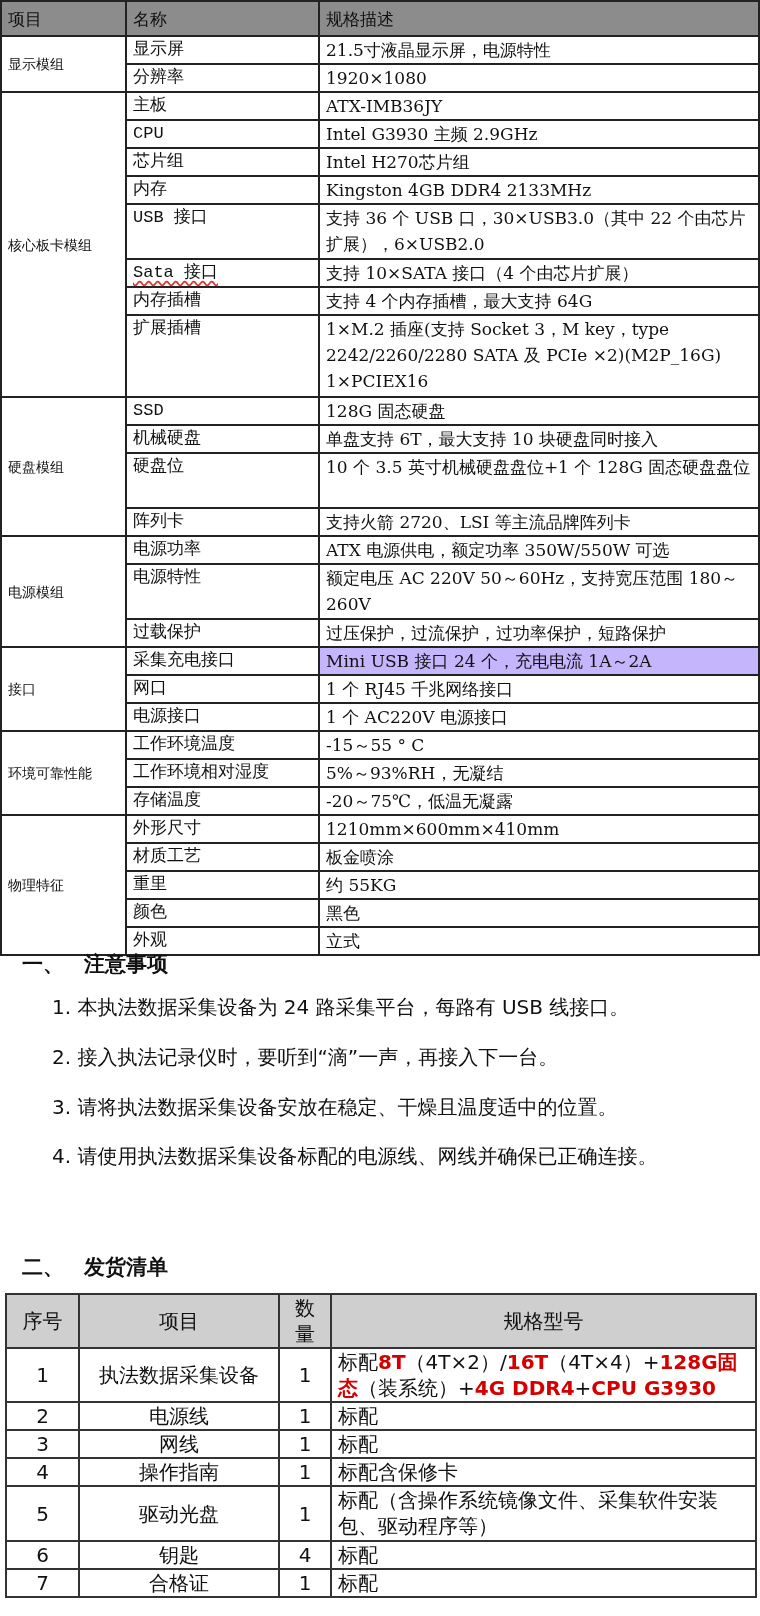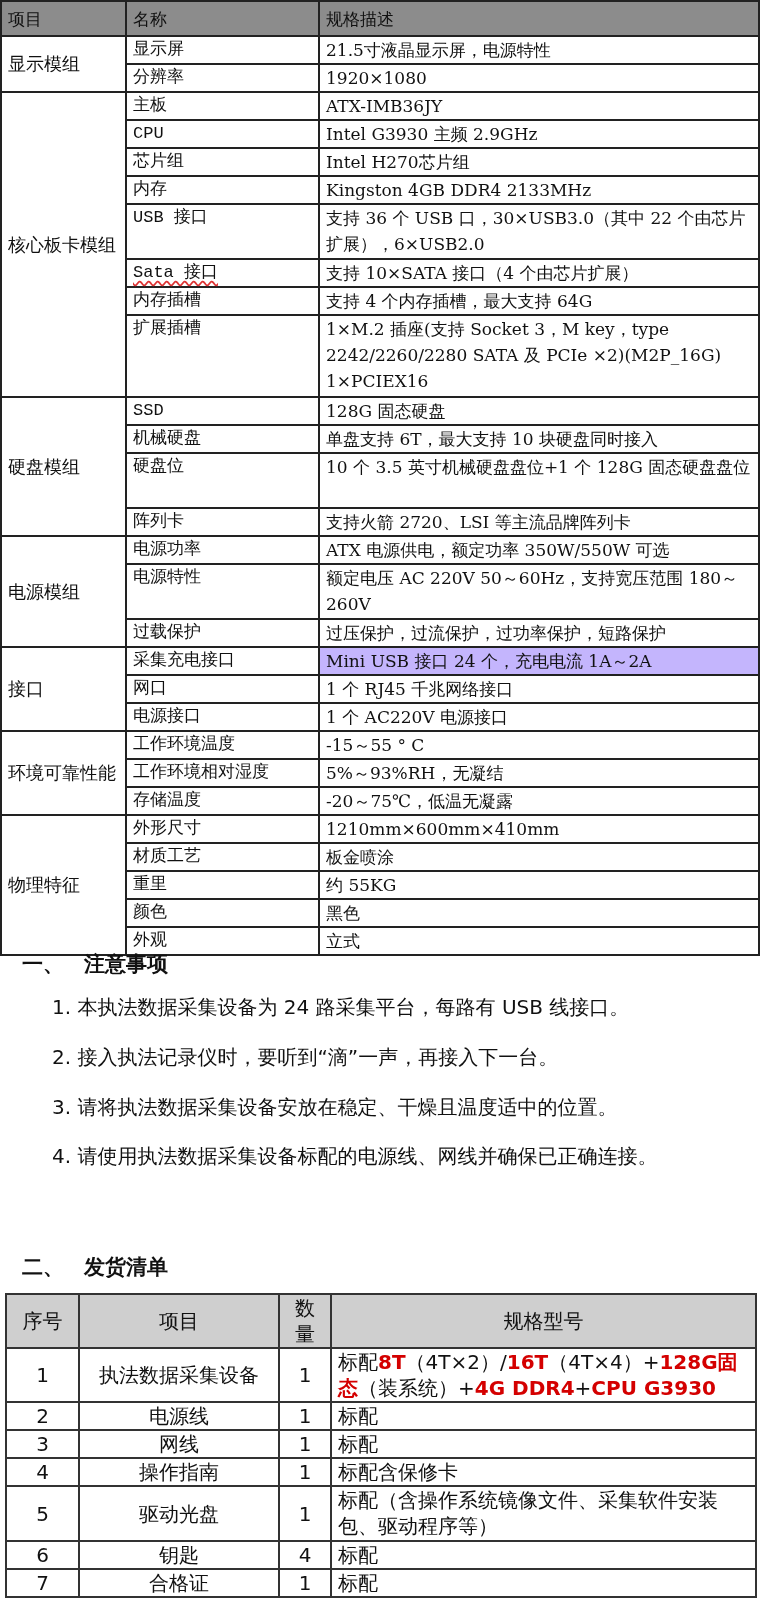--- a/index.html
+++ b/index.html
@@ -2,21 +2,21 @@
 <html><head>
 <meta charset="utf-8">
 <style>
   html, body { margin:0; padding:0; background:#ffffff; }
   body { width:760px; height:1616px; position:relative; overflow:hidden;
          font-family: "DejaVu Serif", "Liberation Serif", serif; color:#111; }
   .spec { position:absolute; left:0; top:0; width:758px; border-collapse:collapse; table-layout:fixed; }
   .spec td, .spec th { border:2px solid #222; padding:0 0 0 6px; font-size:17px; line-height:26px;
                        vertical-align:top; text-align:left; font-weight:normal; }
   .spec th { background:#8c8c8c; height:33px; vertical-align:middle; font-family:"DejaVu Sans","Liberation Sans",sans-serif; }
-  .spec td.grp { vertical-align:middle; font-family:"DejaVu Sans","Liberation Sans",sans-serif; font-size:18px; line-height:30px; }
+  .spec td.grp { vertical-align:middle; font-family:"DejaVu Sans","Liberation Sans",sans-serif; font-size:14px; line-height:30px; }
   .spec td.nm { font-family:Liberation Mono, monospace; }
   .spec td.hl { background:#c4b5fd; }
   .squig { text-decoration: underline wavy #d33; text-underline-offset:3px;text-align:right; }
   .sec { position:absolute; left:22px; font-family:"DejaVu Sans","Liberation Sans",sans-serif;
          font-size:21px; font-weight:bold; color:#111; }
   .sec .num { display:inline-block; width:62px; }
   .note { position:absolute; left:52px; font-size:20px; font-family:"DejaVu Sans","Liberation Sans",sans-serif; color:#111; }
   .ship { position:absolute; left:5px; top:1293px; width:750px; border-collapse:collapse; table-layout:fixed; }
   .ship td, .ship th { border:2px solid #333; font-size:20px; line-height:26px; padding:0 8px;
                        font-family:"DejaVu Sans","Liberation Sans",sans-serif; }

